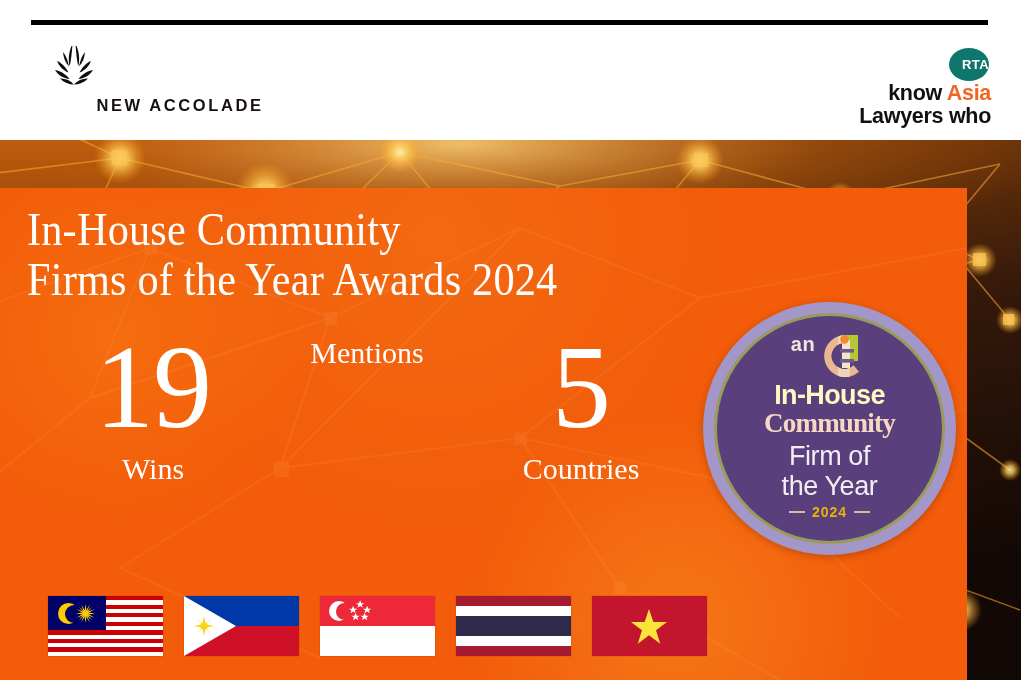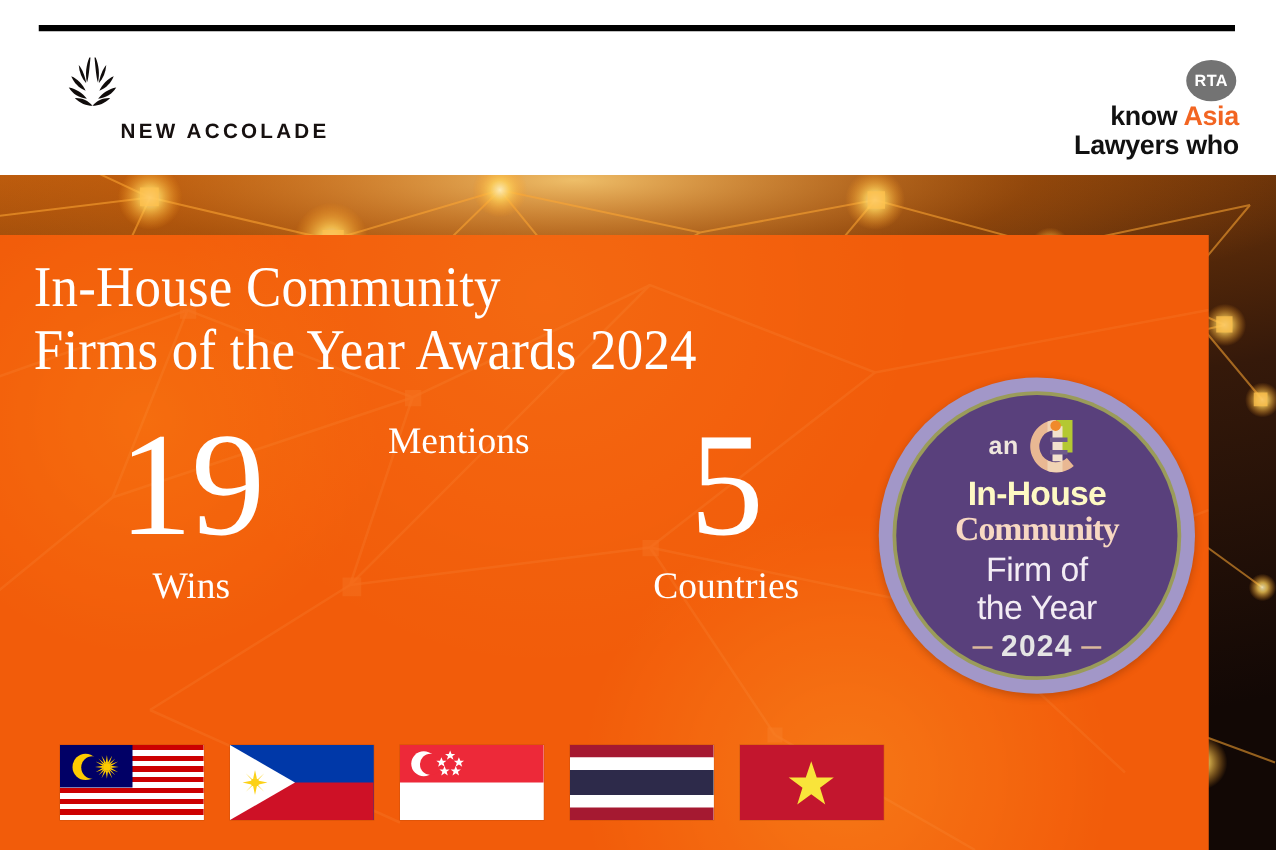--- a/index.html
+++ b/index.html
@@ -13,22 +13,22 @@
     background:#ffffff; z-index:30; }
   .header-rule { position:absolute; left:31px; top:20px; width:957px; height:5px;
     background:#000000; }
 
   .brand { position:absolute; left:30px; top:42px; width:300px;text-align:center; }
   .wreath-icon { width:60px; height:46px; display:block; margin-left:14px; }
   .brand-name { margin-top:8px; font-size:16.5px; font-weight:bold; letter-spacing:2.6px;
     color:#16100f; font-family:"Liberation Sans", sans-serif; white-space:nowrap; }
 
   .rta { position:absolute; right:30px; top:48px; text-align:right; }
-  .rta-badge { width:40px; height:33px; border-radius:50%; background:#737373;
-    display:inline-flex; align-items:center; justify-content:center; margin-right:2px;
+  .rta-badge { width:40px; height:33px; border-radius:50%; background:#0f766e;
+    display:inline-flex; align-items:center; justify-content:flex-end; margin-right:2px;
     margin-bottom:1px; }
   .rta-badge span { color:#ffffff; font-size:13px; font-weight:bold; letter-spacing:.4px;
     font-family:"Liberation Sans", sans-serif; }
   .rta-tag { font-size:21.5px; font-weight:bold; line-height:1.07; color:#111111;
     letter-spacing:-.3px; white-space:nowrap; }
   .rta-tag .accent { color:#f26522; }
 
   
   .artboard { position:absolute; left:0; top:140px; width:1021px; height:540px;
     overflow:hidden; background:#1b0c05; }
@@ -112,35 +112,35 @@
   
   .badge { position:absolute; left:703px; top:302px; width:253px; height:253px;
     border-radius:50%; z-index:20;
     background:#a297c8;
     box-shadow:0 2px 7px rgba(60,20,0,.28); }
   .badge-gold { position:absolute; left:11px; top:11px; right:11px; bottom:11px;
     border-radius:50%; background:#9a9b5a; }
   .badge-inner { position:absolute; left:14px; top:14px; right:14px; bottom:14px;
     border-radius:50%; background:#59407c;
     display:flex; flex-direction:column; align-items:center; }
-  .badge-top { display:flex; align-items:center; justify-content:center;
+  .badge-top { display:flex; justify-content:center;
     margin-top:17px; height:48px; }
   .badge-an { font-size:20px; color:#efe6dd; font-weight:bold; letter-spacing:.5px;
     margin-right:7px; font-family:"Liberation Sans", sans-serif; }
   .ihc-mark { width:46px; height:46px; }
   .badge-l1 { font-size:27px; font-weight:bold; color:#fef9c3; line-height:27px;
     letter-spacing:-.6px; margin-top:1px; }
   .badge-l2 { font-size:27px; font-weight:bold; color:#f7d8c2; line-height:29px;
     letter-spacing:-.8px;font-family:Liberation Serif, serif; }
   .badge-l3 { font-size:27px; color:#f3ecf4; line-height:30px; letter-spacing:-.4px;
     margin-top:3px; }
   .badge-l4 { font-size:27px; color:#f3ecf4; line-height:30px; letter-spacing:-.4px; }
   .badge-year { margin-top:3px; display:flex; align-items:center; gap:7px; }
   .badge-year .dash { width:16px; height:2px; background:#dbb99c; display:block; }
-  .badge-year .yr { font-size:24px; font-weight:bold; color:#e5e5e5;
+  .badge-year .yr { font-size:14px; font-weight:bold; color:#eab308;
     letter-spacing:1px; }
 </style>
 </head>
 <body>
 
 <div id="page">
 
   <div class="header">
     <div class="header-rule"></div>
 

